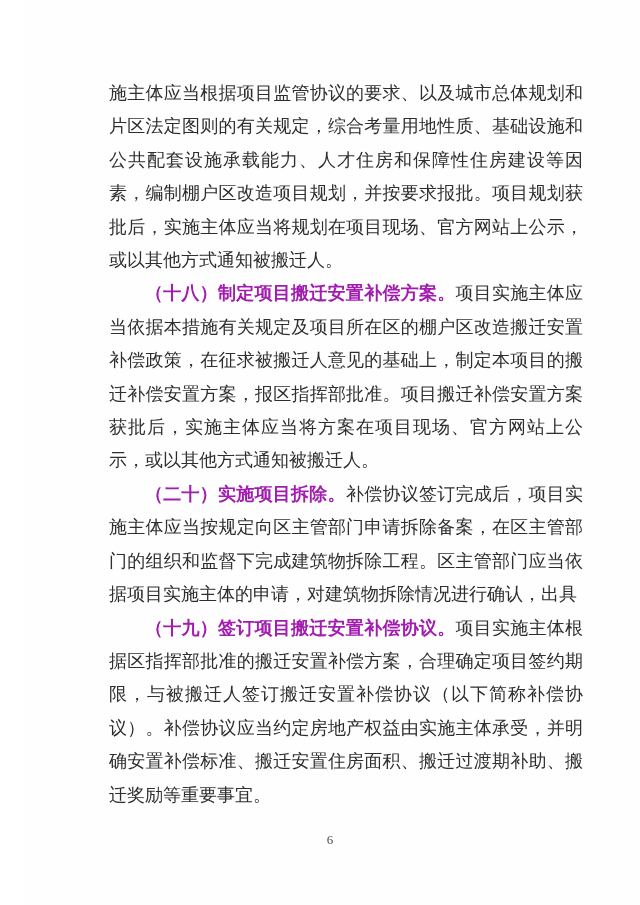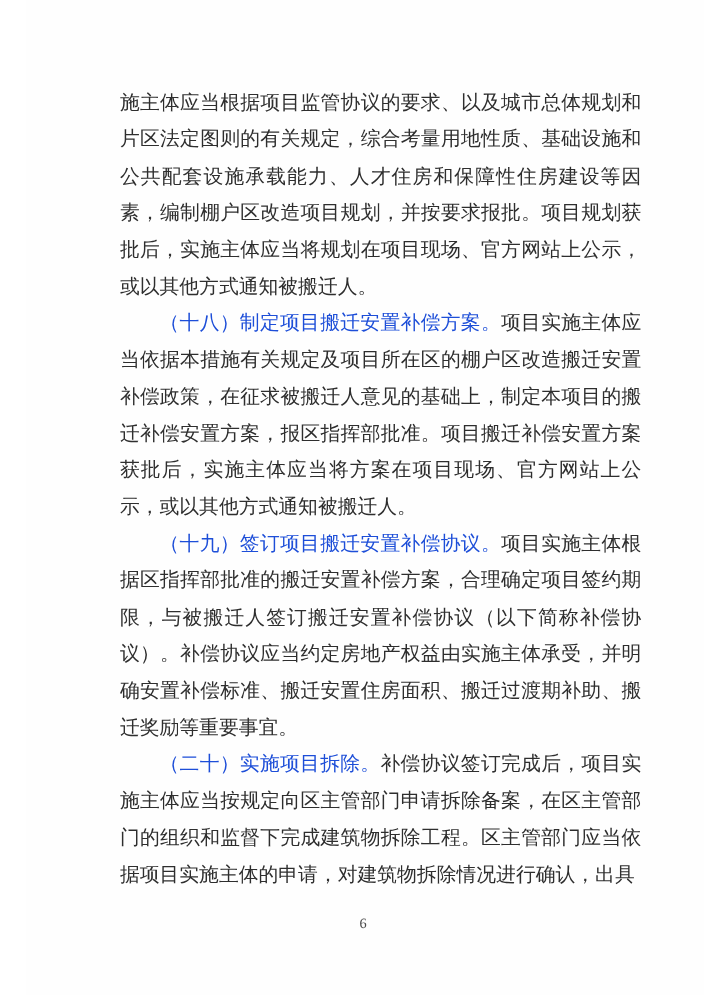--- a/index.html
+++ b/index.html
@@ -28,22 +28,22 @@
     text-justify: inter-character;
   }
   .para {
     margin: 0;
     padding: 0;
   }
   .para.indent {
     text-indent: 36px;
   }
   .head {
-    font-weight: normal;
-    color: #1d4ed8;
+    font-weight: bold;
+    color: #a21caf;
   }
   .page-number {
     position: absolute;
     top: 832px;
     left: 0;
     width: 612px;
     text-align: center;
     font-size: 13px;
     line-height: 16px;
     color: #4a4a4a;
@@ -66,23 +66,23 @@
 <body>
 
 <div class="page">
 
   <div class="content">
 
     <p class="para"><b class="head"></b><span>施主体应当根据项目监管协议的要求、以及城市总体规划和片区法定图则的有关规定，综合考量用地性质、基础设施和公共配套设施承载能力、人才住房和保障性住房建设等因素，编制棚户区改造项目规划，并按要求报批。项目规划获批后，实施主体应当将规划在项目现场、官方网站上公示，或以其他方式通知被搬迁人。</span></p>
 
     <p class="para indent"><b class="head">（十八）制定项目搬迁安置补偿方案。</b><span>项目实施主体应当依据本措施有关规定及项目所在区的棚户区改造搬迁安置补偿政策，在征求被搬迁人意见的基础上，制定本项目的搬迁补偿安置方案，报区指挥部批准。项目搬迁补偿安置方案获批后，实施主体应当将方案在项目现场、官方网站上公示，或以其他方式通知被搬迁人。</span></p>
 
+    <p class="para indent"><b class="head">（二十）实施项目拆除。</b><span>补偿协议签订完成后，项目实施主体应当按规定向区主管部门申请拆除备案，在区主管部门的组织和监督下完成建筑物拆除工程。区主管部门应当依据项目实施主体的申请，对建筑物拆除情况进行确认，出具</span></p>
+
     <p class="para indent"><b class="head">（十九）签订项目搬迁安置补偿协议。</b><span>项目实施主体根据区指挥部批准的搬迁安置补偿方案，合理确定项目签约期限，与被搬迁人签订搬迁安置补偿协议（以下简称补偿协议）。补偿协议应当约定房地产权益由实施主体承受，并明确安置补偿标准、搬迁安置住房面积、搬迁过渡期补助、搬迁奖励等重要事宜。</span></p>
-
-    <p class="para indent"><b class="head">（二十）实施项目拆除。</b><span>补偿协议签订完成后，项目实施主体应当按规定向区主管部门申请拆除备案，在区主管部门的组织和监督下完成建筑物拆除工程。区主管部门应当依据项目实施主体的申请，对建筑物拆除情况进行确认，出具</span></p>
 
   </div>
 
   <div class="page-number">6</div>
 
   <div class="scan-line"></div>
 
 </div>
 
 </body></html>

